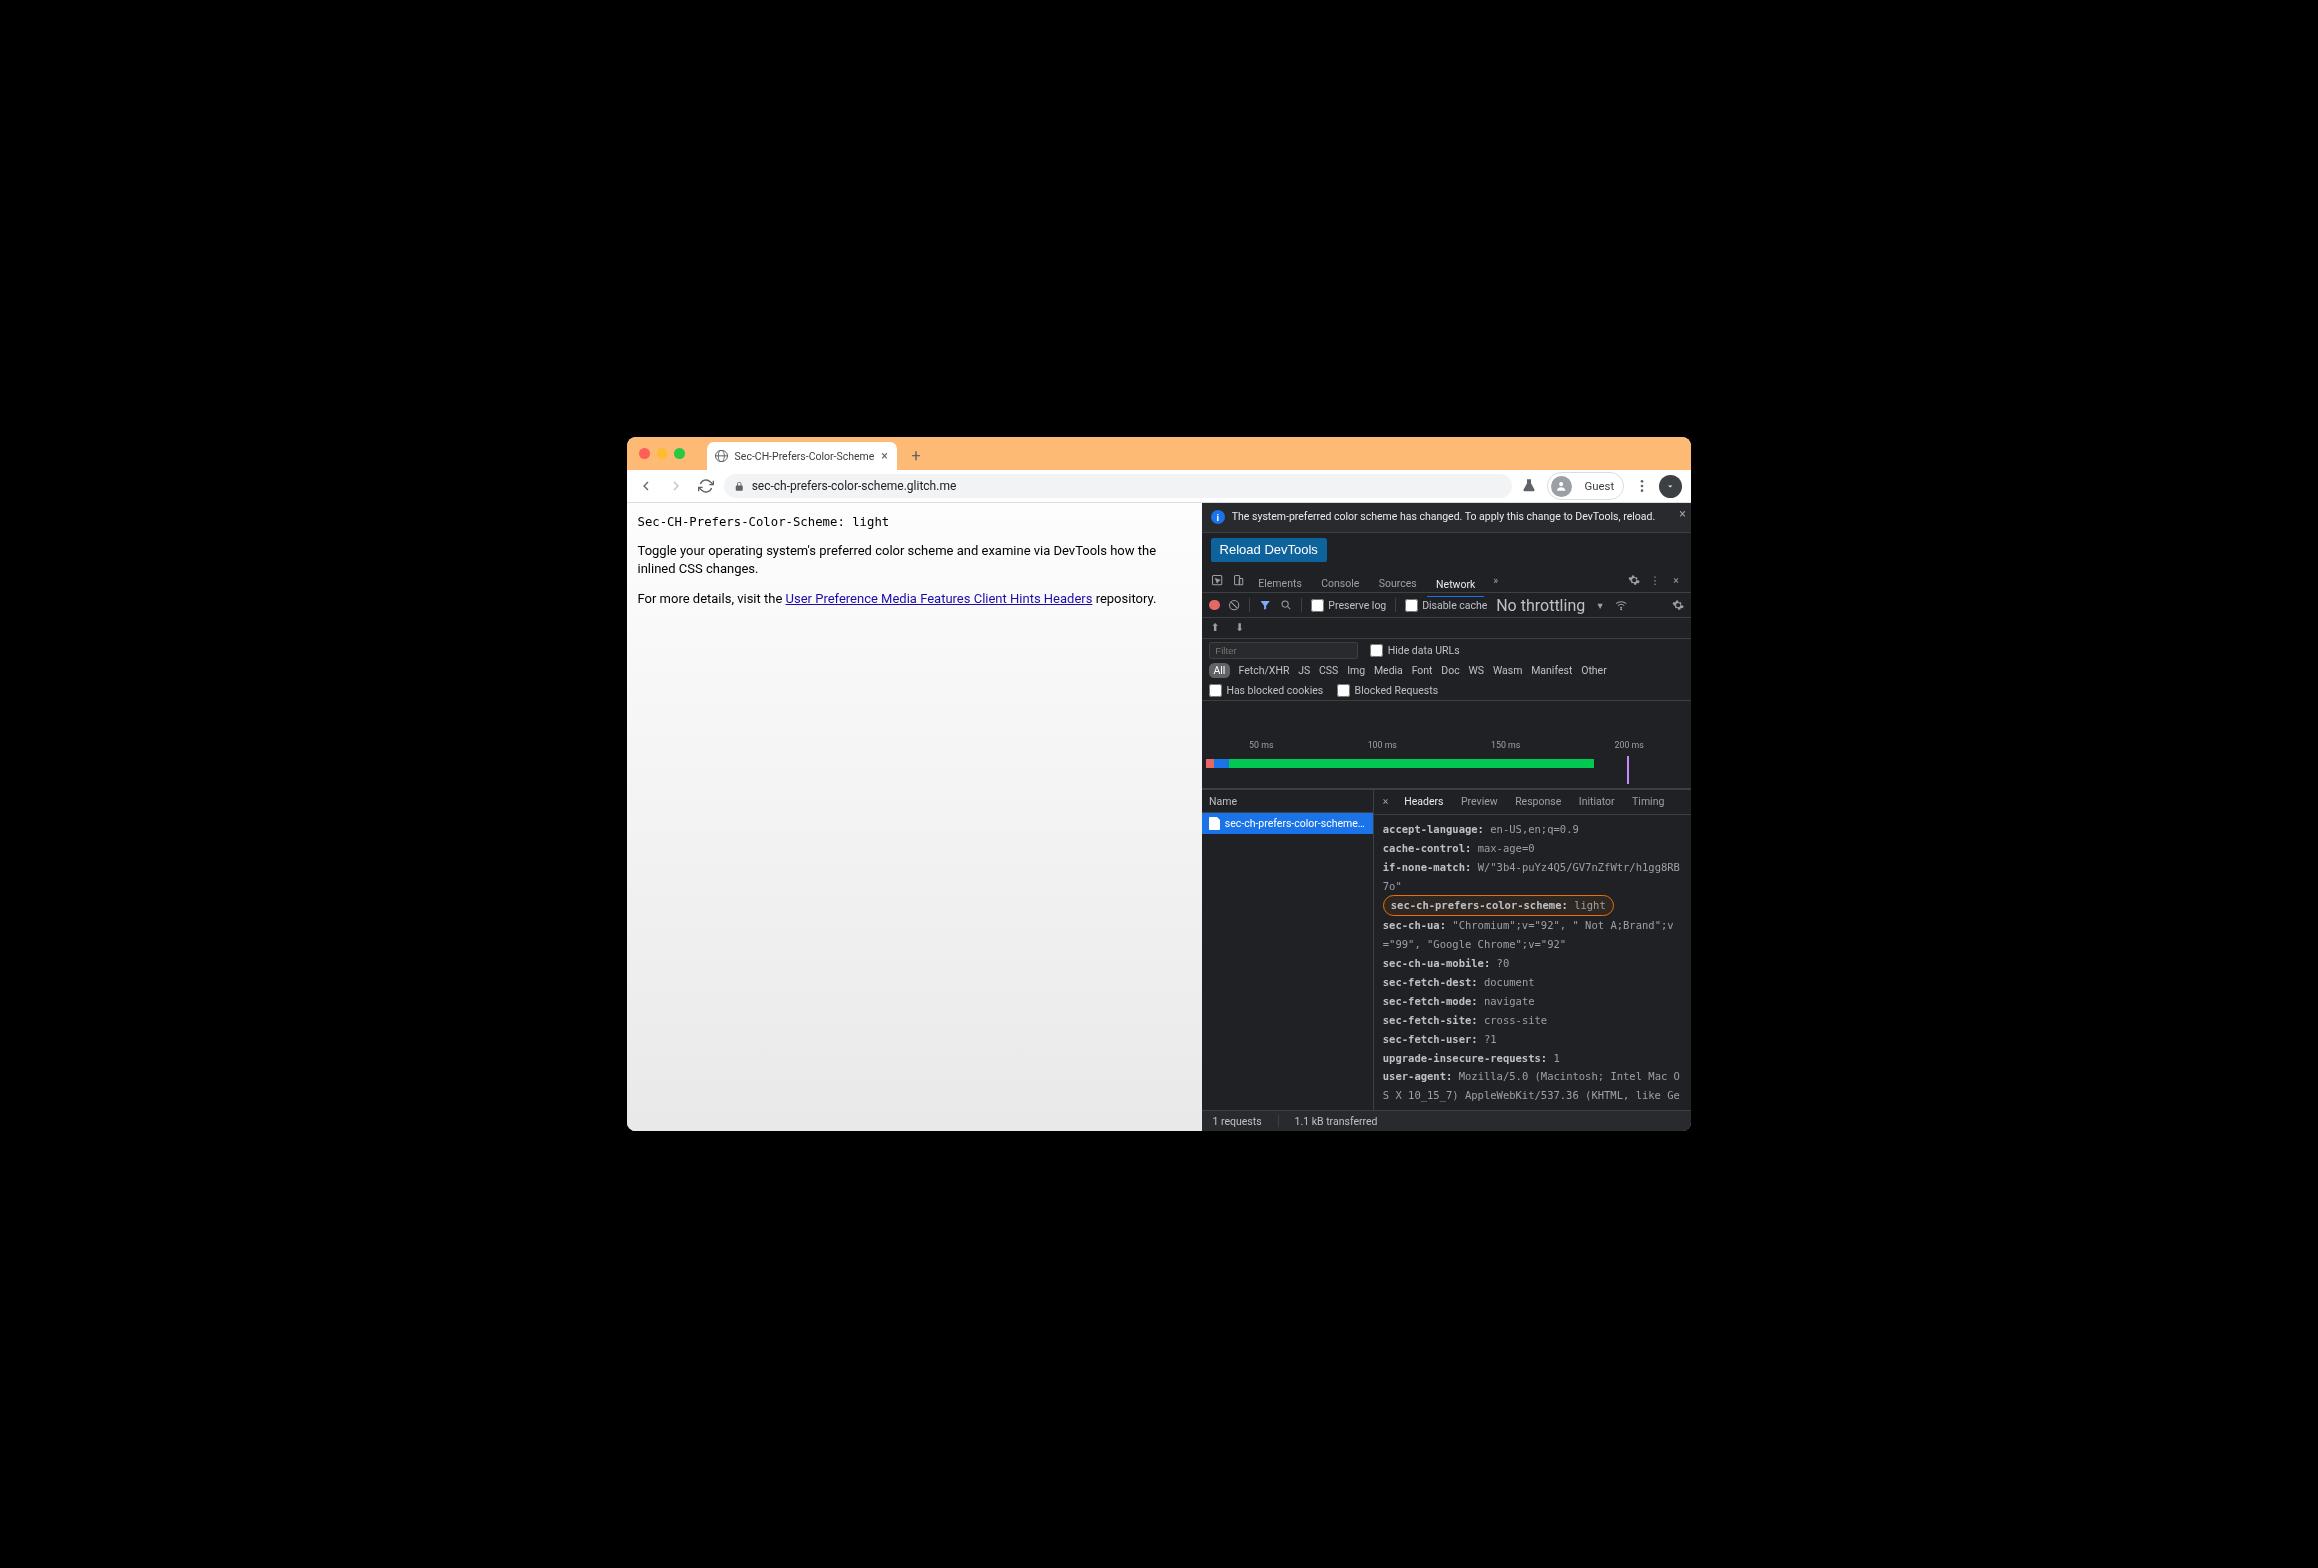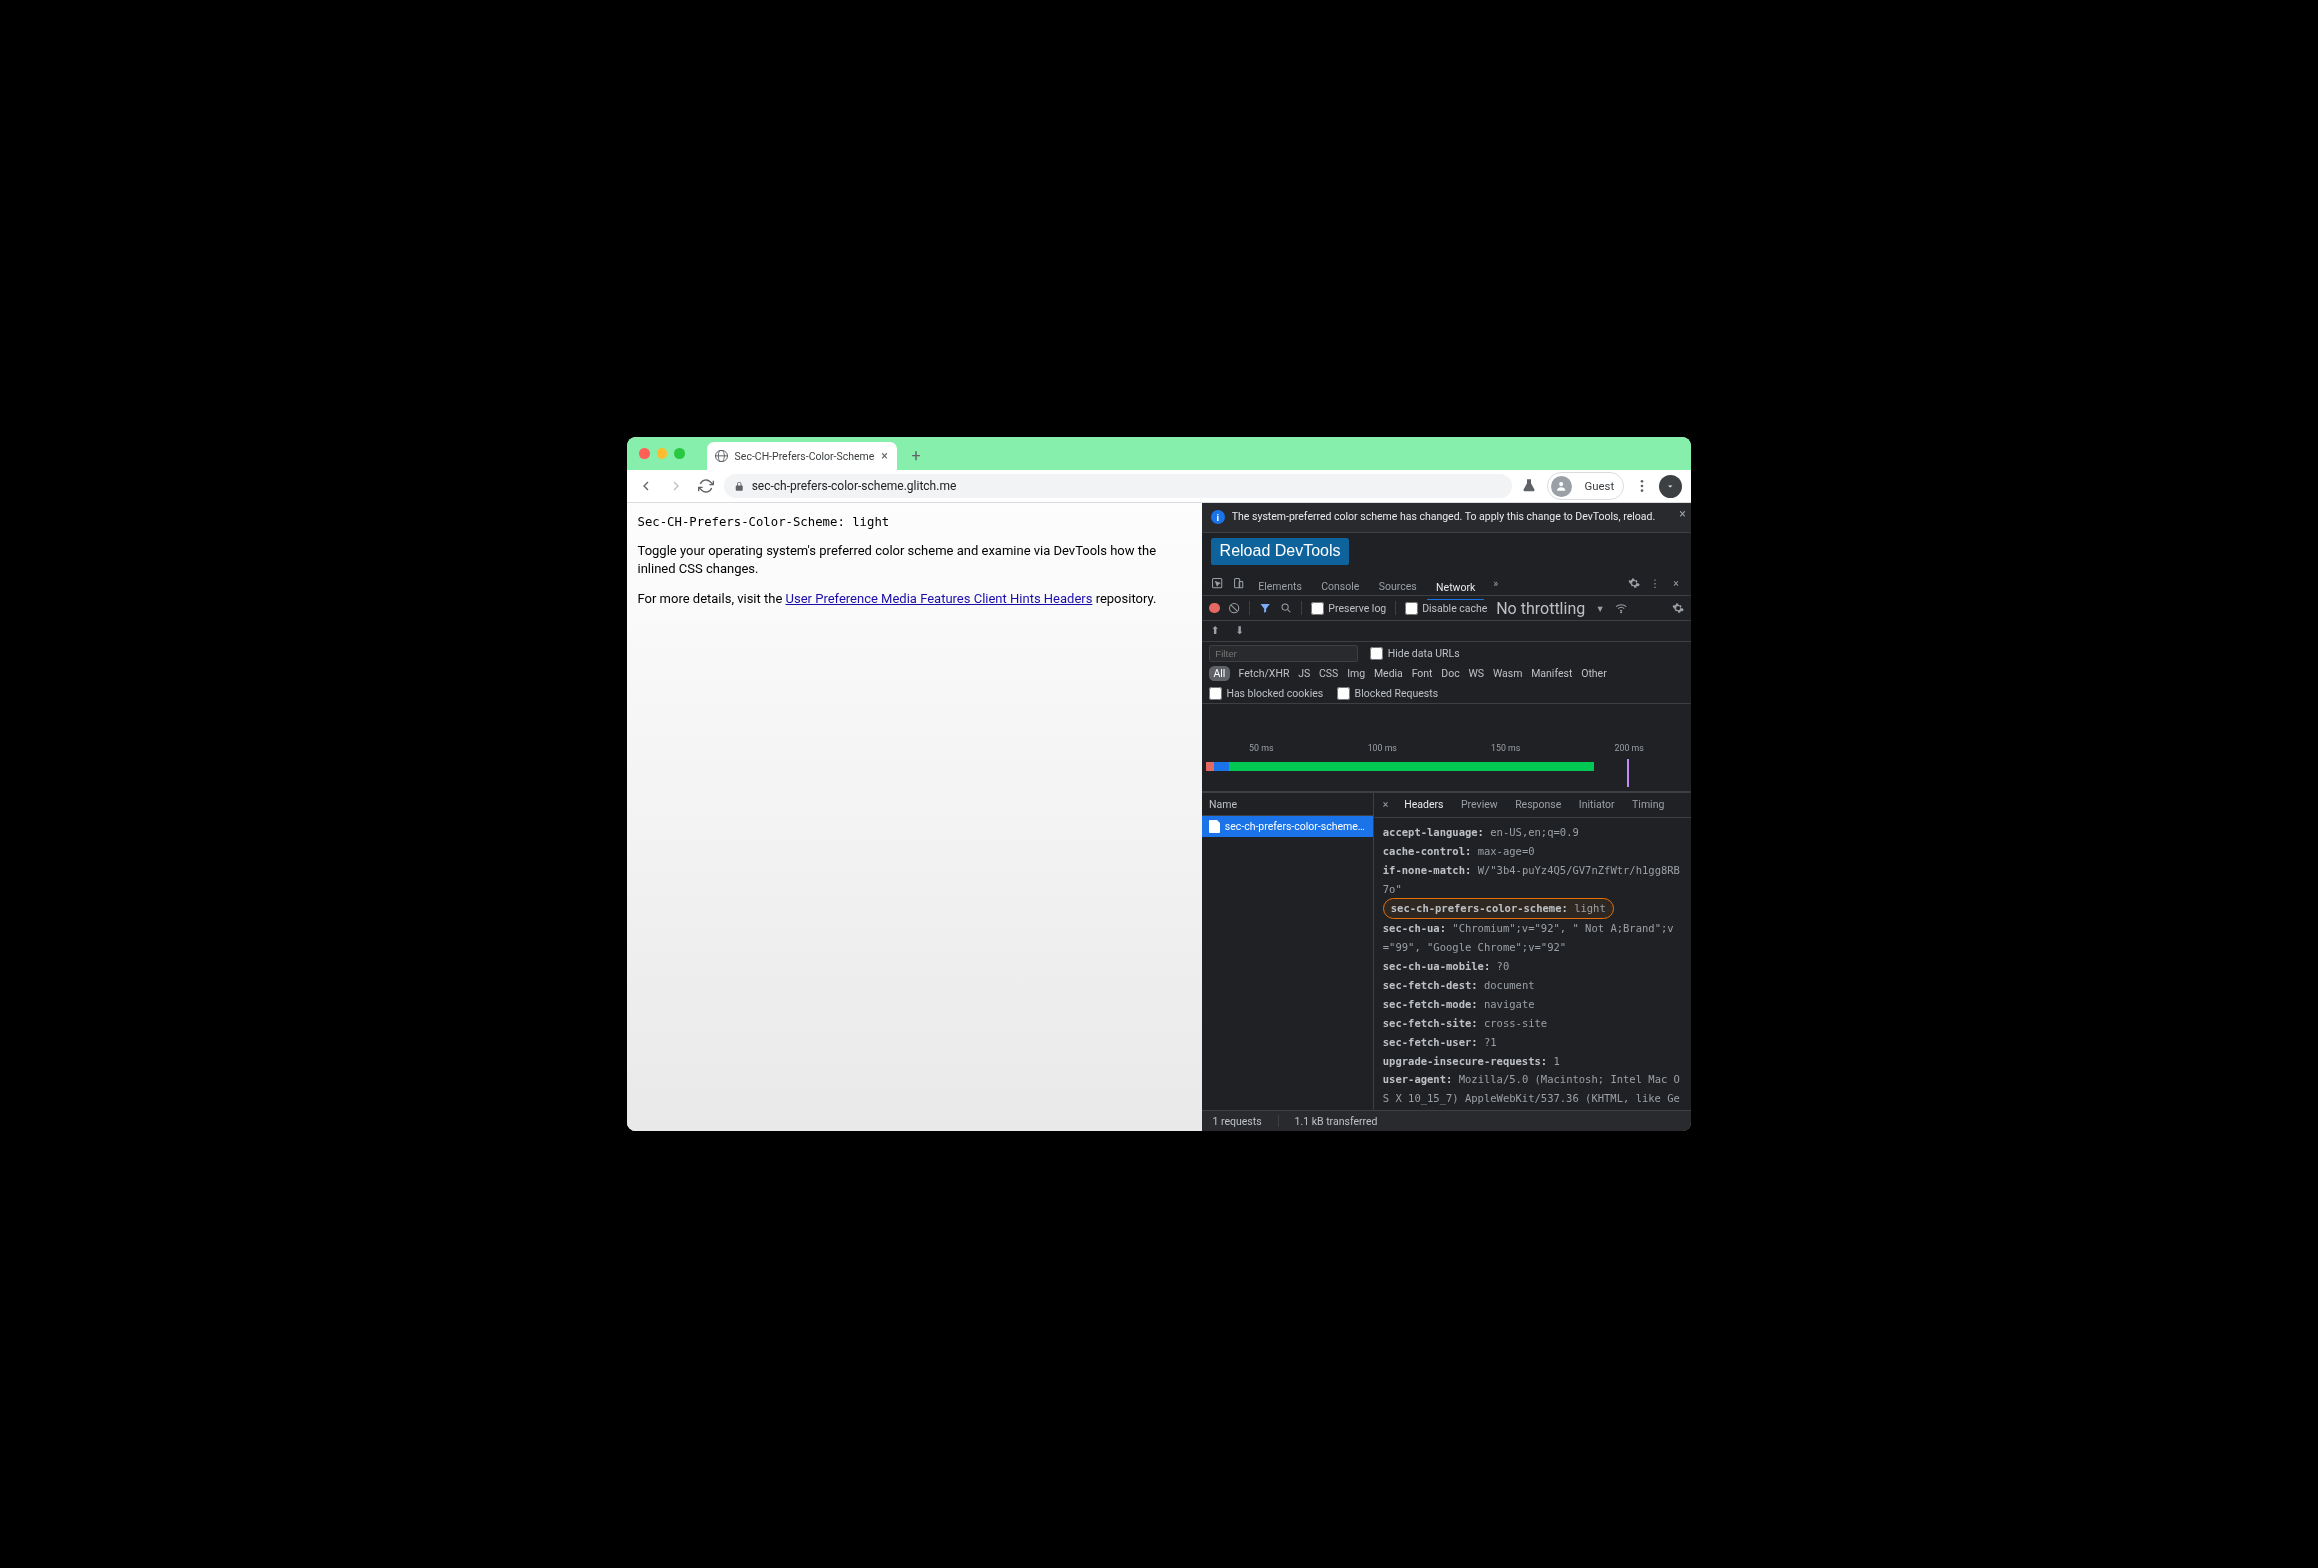--- a/index.html
+++ b/index.html
@@ -16,21 +16,21 @@
   width: 1064px;
   height: 694px;
   background: #fff;
   border-radius: 8.8px;
   overflow: hidden;
   box-shadow: 0 17.6px 53px rgba(0,0,0,0.5);
   display: flex;
   flex-direction: column;
 }
 .tab-strip {
-  background: #86efac;
+  background: #fdba74;
   height: 33px;
   display: flex;
   align-items: flex-end;
   padding-left: 10.5px;
   position: relative;
 }
 .traffic-lights {
   display: flex;
   gap: 7px;
   position: absolute;
@@ -127,21 +127,21 @@
 }
 .info-badge { width:14px; height:14px; border-radius:50%; background:#1a73e8; color:#fff; display:flex; align-items:center; justify-content:center; font-size:9.7px; font-weight:bold; flex-shrink:0;}
 .dt-banner-txt { flex:1; color:#e8eaed; line-height:1.4;}
 .dt-banner-close { position:absolute; right:5.3px; top:3.5px; color:#9aa0a6; cursor:pointer; font-size:12.3px;}
 .reload-btn {
   background: #0e639c;
   color: #fff;
   border: none;
   padding: 4.4px 8.8px;
   border-radius: 2.6px;
-  font-size: 16px;
+  font-size: 13px;
   margin: 5.3px 8.8px 7px;
   cursor: pointer;
   align-self: flex-start;
 }
 .dt-tabs {
   display: flex;
   align-items: center;
   height: 24.6px;
   border-bottom: 0.9px solid #3c4043;
   padding: 0 5.3px;

